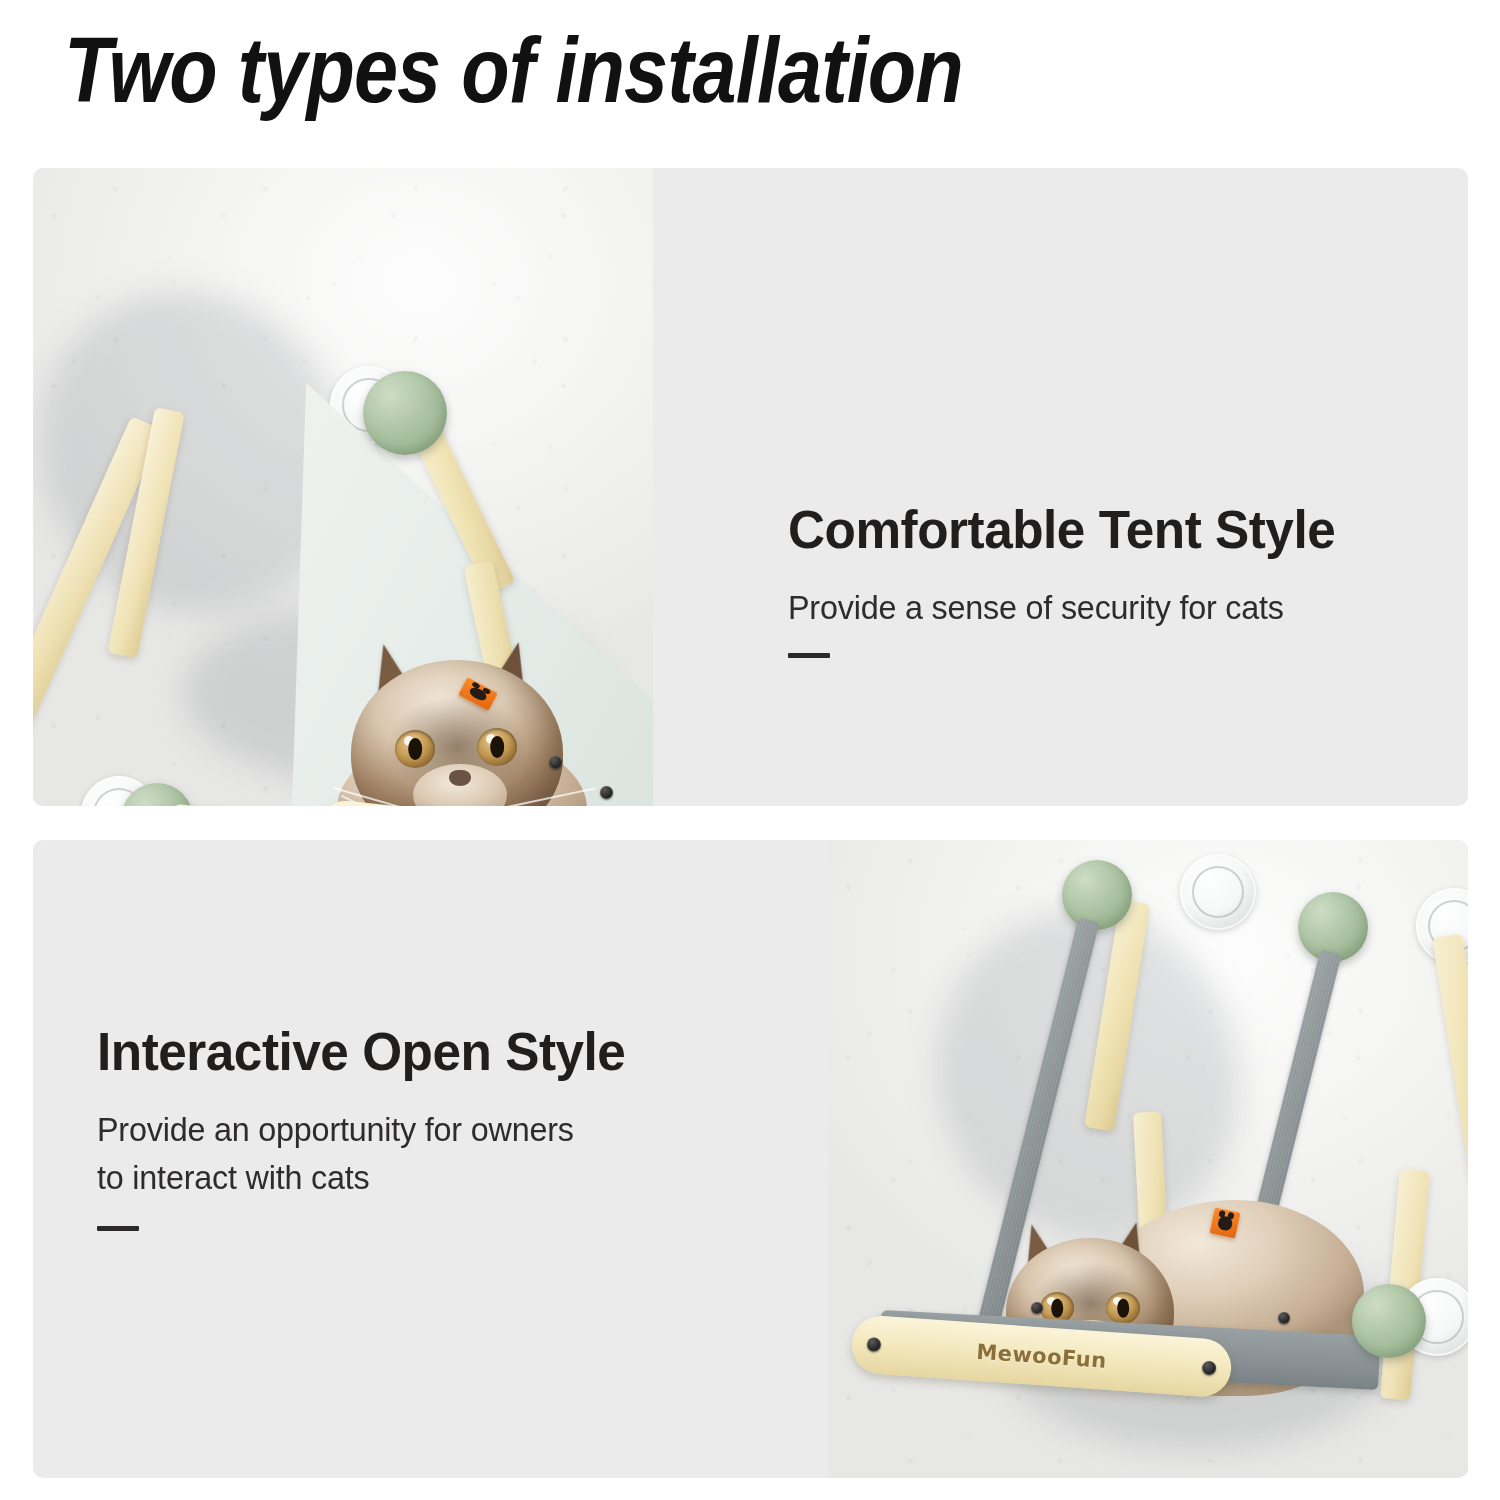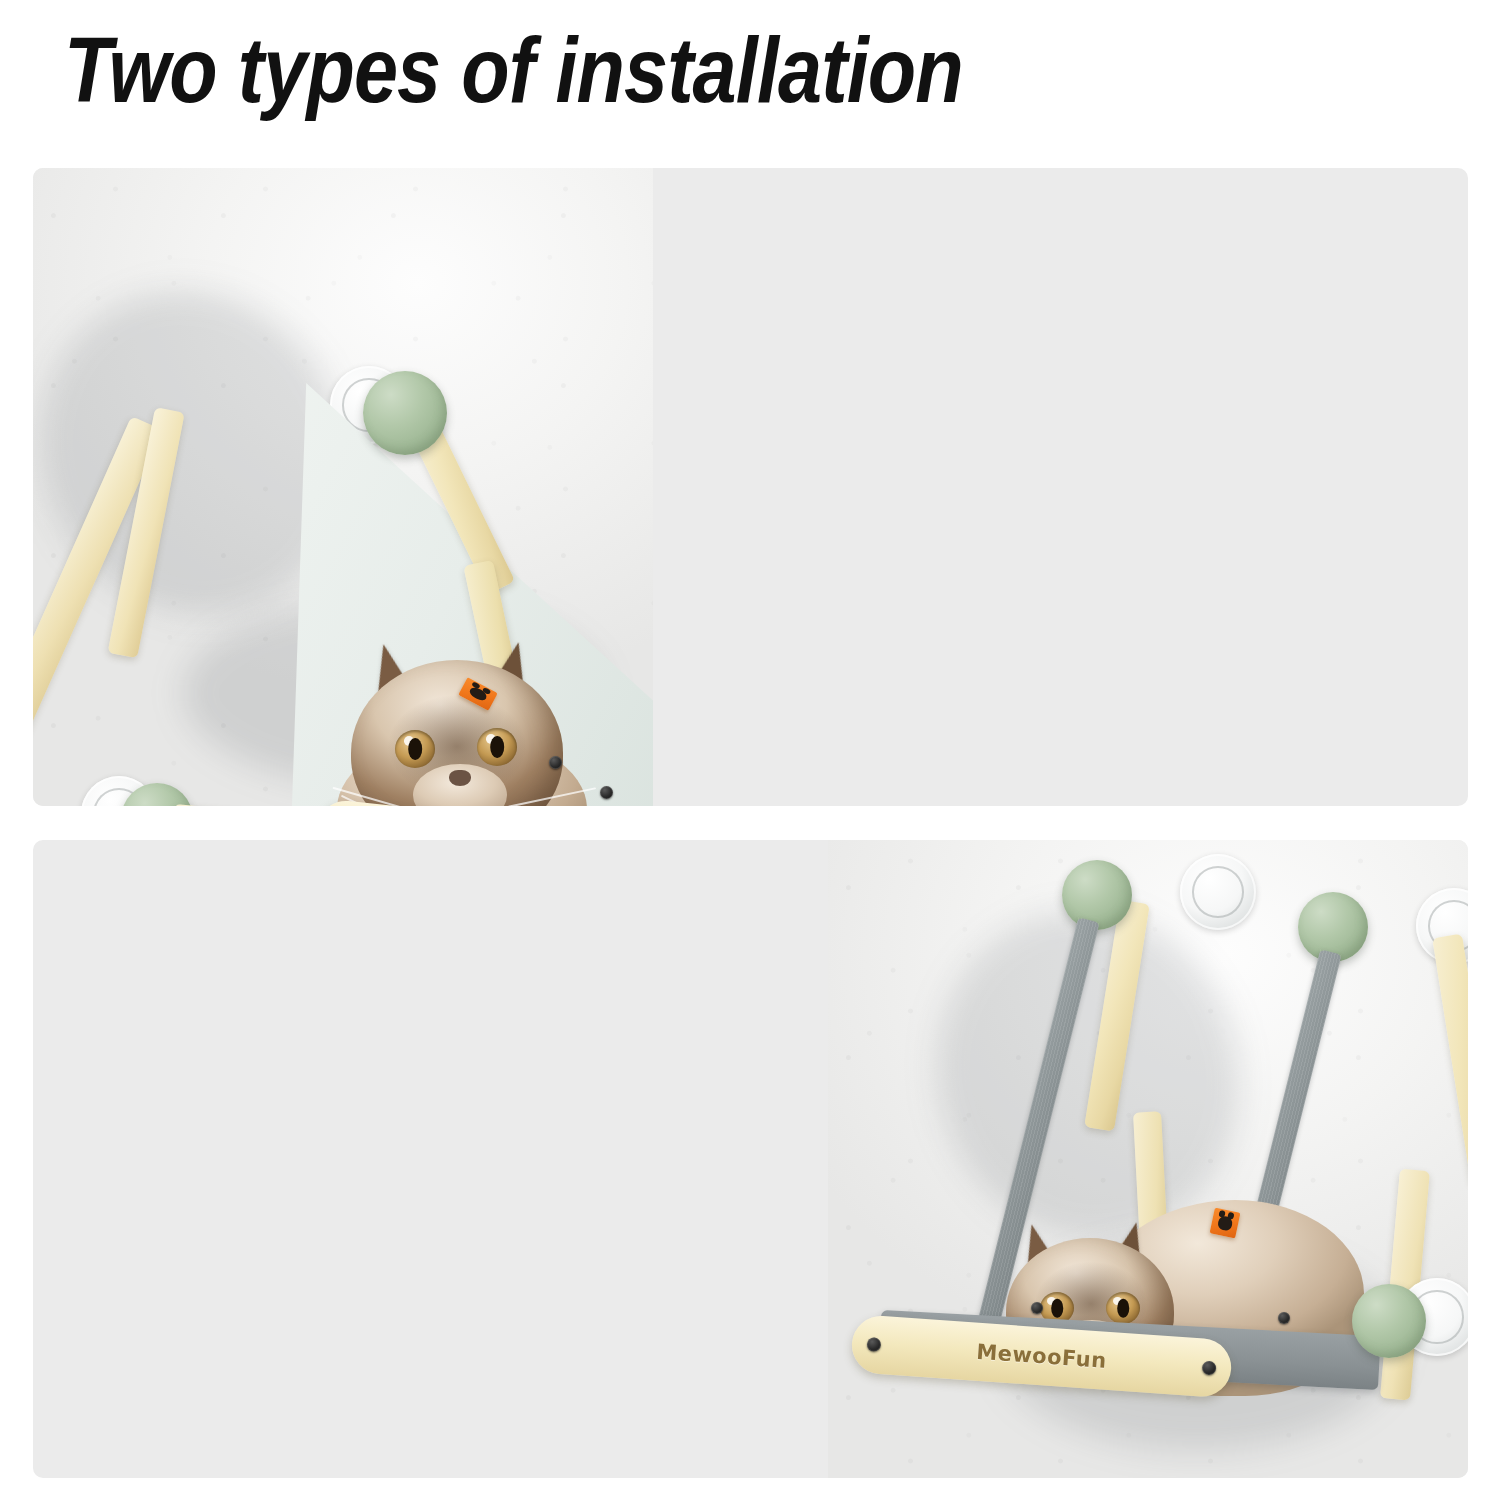--- a/index.html
+++ b/index.html
@@ -325,24 +325,35 @@
         <div class="rail" style="left:285px; top:630px; width:330px; height:56px;
              transform:rotate(6deg); transform-origin:left center;">
           
           
           
         </div>
 
       </div>
     </div>
 
+    <div class="textblock" id="text-tent">
+      <div class="feat-title">Comfortable Tent Style</div>
+      <div class="feat-sub">Provide a sense of security for cats</div>
+      <div class="feat-rule"></div>
+    </div>
   </div>
 
   <div class="panel" id="panel-open">
 
+    <div class="textblock" style="left:64px; top:182px; width:660px;">
+      <div class="feat-title">Interactive Open Style</div>
+      <div class="feat-sub">Provide an opportunity for owners</div>
+      <div class="feat-sub" style="margin-top:2px;">to interact with cats</div>
+      <div class="feat-rule"></div>
+    </div>
 
     <div class="photo" id="photo-open">
       <div class="wall"></div>
 
       <div class="prod">
 
         <div class="shadow-blob" style="left:110px; top:70px;  width:300px; height:330px; transform:rotate(-18deg);"></div>
         <div class="shadow-blob" style="left:170px; top:400px; width:400px; height:210px;"></div>
 
         <div class="cup" style="left:352px; top:14px; width:76px; height:76px;"></div>

